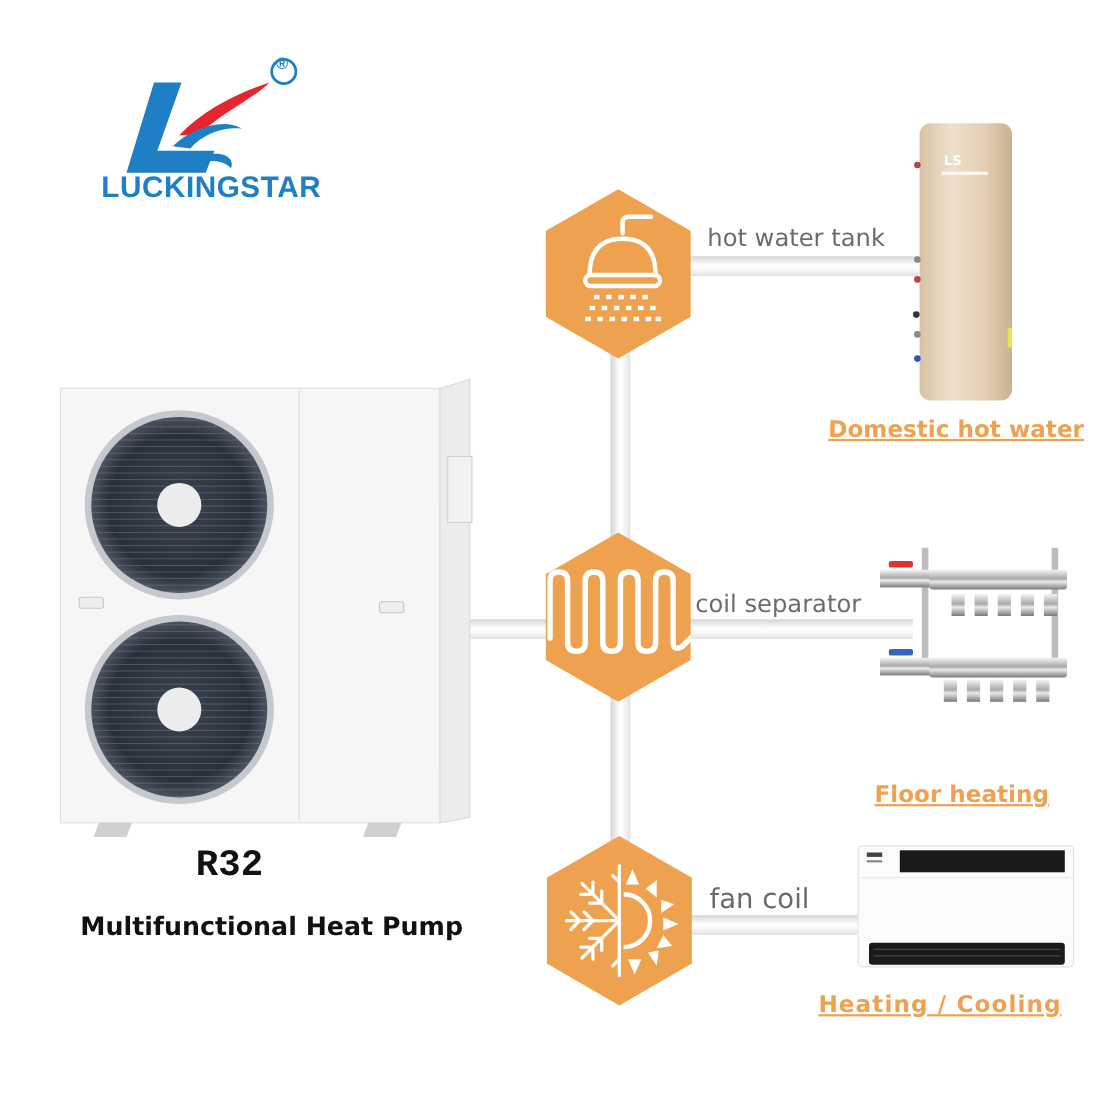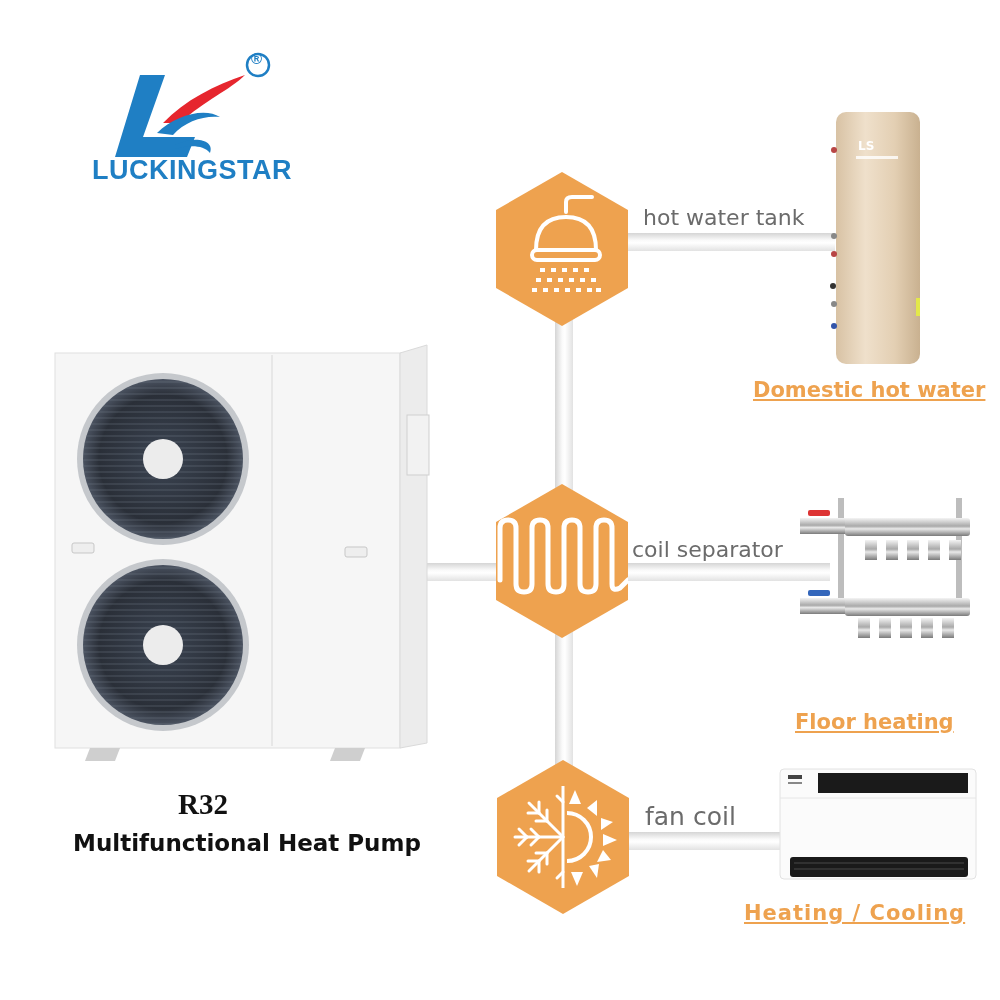--- a/index.html
+++ b/index.html
@@ -16,21 +16,21 @@
   .pipe-h { height:18px; background:linear-gradient(#d5d5d5,#fafafa 40%,#ffffff 55%,#e2e2e2); }
   .pipe-v { width:18px; background:linear-gradient(90deg,#d5d5d5,#fafafa 40%,#ffffff 55%,#e2e2e2); }
 
   
   .hex { width:132px; height:154px; }
   .hex-label { font-size:22px; color:#6b6b6b; font-family:"DejaVu Sans", sans-serif; }
 
   
   .caption { font-size:21px; font-weight:bold; color:#eea24f; font-family:"DejaVu Sans", sans-serif;text-decoration:underline; }
 
-  .title-main { left:178px; top:788px; font-size:29px; font-weight:bold; color:#111; font-family:Liberation Serif, serif; }
+  .title-main { left:178px; top:768px; font-size:34px; font-weight:bold; color:#111; font-family:Liberation Mono, monospace; }
   .title-sub { left:73px; top:830px; font-size:23px; font-weight:bold; color:#111; font-family:"DejaVu Sans", sans-serif; }
 </style>
 </head>
 <body>
 
 <svg class="abs logo" viewBox="0 0 240 150">
   <path d="M 95 30 L 120 30 L 98 92 L 150 92 L 142 112 L 70 112 Z" fill="#1f7fc4"></path>
   <path d="M 118 78 C 140 55, 170 40, 200 30 C 185 45, 160 55, 135 78 Z" fill="#e6262e"></path>
   <path d="M 112 88 C 130 70, 160 62, 175 72 C 160 70, 140 76, 128 90 Z" fill="#1f7fc4"></path>
   <path d="M 130 100 C 150 90, 170 95, 165 108 C 158 100, 145 100, 130 104 Z" fill="#1f7fc4"></path>

